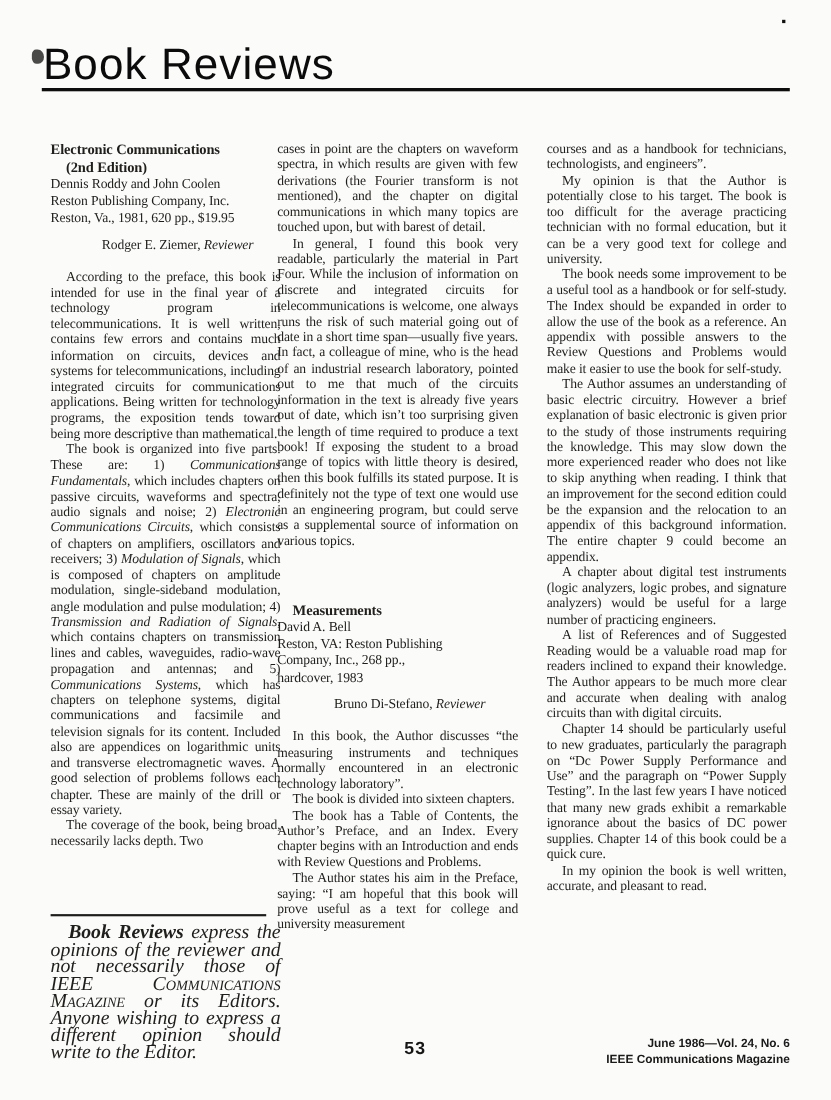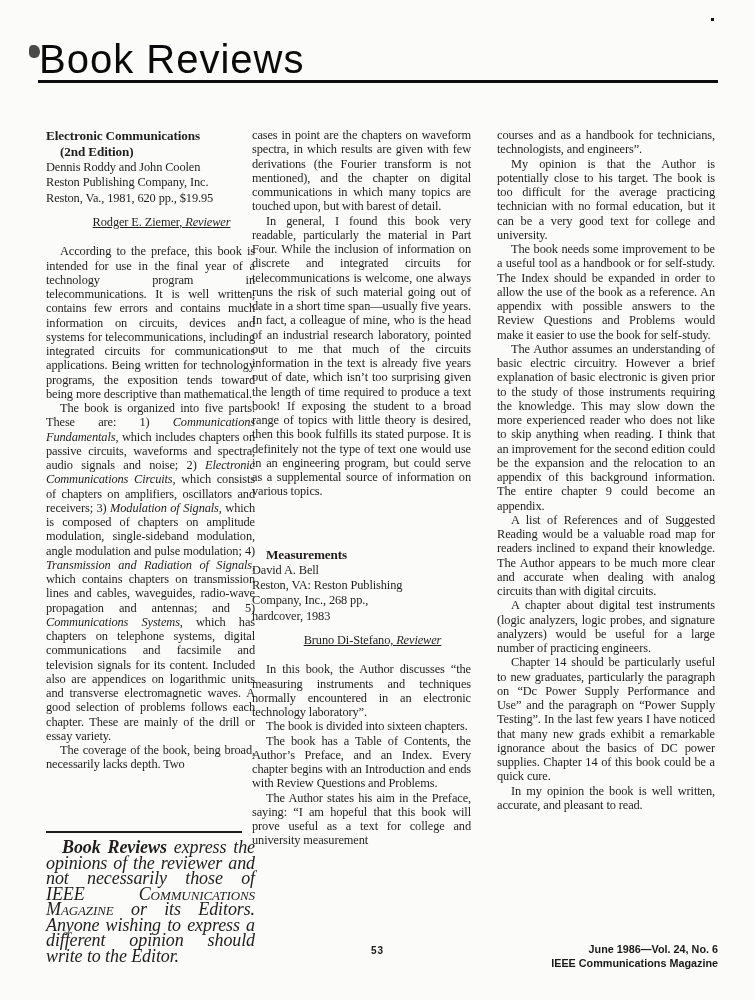--- a/index.html
+++ b/index.html
@@ -46,31 +46,31 @@
   p.body{text-indent:14px;}
   p.noindent{text-indent:0;}
   .it{font-style:italic;}
   .bd{font-weight:bold;}
   .sc{font-variant:small-caps;}
   .rev-head{margin-bottom:4px;}
   .rev-head-2{margin-top:48px;margin-bottom:4px;}
   .rev-title{font-weight:bold;font-size:13.2px;line-height:16px;text-align:left;}
   .rev-title-2{padding-left:14px;}
   .rev-byline{line-height:15.4px;}
-  .rev-reviewer{text-align:center;padding-left:22px;margin:9px 0 15px;text-decoration:underline;}
+  .rev-reviewer{text-align:center;padding-left:22px;margin:9px 0 15px;}
   .footnote-block{position:absolute;left:46px;top:831px;width:209px;}
   .footnote-rule{width:196px;height:2px;background:#1d1d1d;margin-bottom:7px;}
   .footnote{
     font-style:italic;font-size:18px;line-height:15.5px;
     text-align:justify;text-indent:16px;letter-spacing:-0.1px;
   }
   .page-number{
     position:absolute;left:0;right:0;top:945px;text-align:center;
     font-family:"Liberation Sans", sans-serif;
-    font-weight:bold;font-size:10px;letter-spacing:1px;color:#161616;
+    font-weight:bold;font-size:16px;letter-spacing:1px;color:#161616;
   }
   .issue-block{
     position:absolute;right:37px;top:943px;text-align:right;
     font-family:"Liberation Sans", sans-serif;
     font-weight:bold;font-size:10.8px;line-height:13.5px;color:#1a1a1a;
   }
 </style>
 </head>
 <body>
 
@@ -116,22 +116,22 @@
   <p class="body">The book is divided into sixteen chapters.</p>
   <p class="body">The book has a Table of Contents, the Author’s Preface, and an Index. Every chapter begins with an Introduction and ends with Review Questions and Problems.</p>
   <p class="body">The Author states his aim in the Preface, saying: “I am hopeful that this book will prove useful as a text for college and university measurement</p>
 </div>
 
 <div class="col" id="col3">
   <p class="body noindent">courses and as a handbook for technicians, technologists, and engineers”.</p>
   <p class="body">My opinion is that the Author is potentially close to his target. The book is too difficult for the average practicing technician with no formal education, but it can be a very good text for college and university.</p>
   <p class="body">The book needs some improvement to be a useful tool as a handbook or for self-study. The Index should be expanded in order to allow the use of the book as a reference. An appendix with possible answers to the Review Questions and Problems would make it easier to use the book for self-study.</p>
   <p class="body">The Author assumes an understanding of basic electric circuitry. However a brief explanation of basic electronic is given prior to the study of those instruments requiring the knowledge. This may slow down the more experienced reader who does not like to skip anything when reading. I think that an improvement for the second edition could be the expansion and the relocation to an appendix of this background information. The entire chapter 9 could become an appendix.</p>
+  <p class="body">A chapter about digital test instruments (logic analyzers, logic probes, and signature analyzers) would be useful for a large number of practicing engineers.</p>
   <p class="body">A list of References and of Suggested Reading would be a valuable road map for readers inclined to expand their knowledge. The Author appears to be much more clear and accurate when dealing with analog circuits than with digital circuits.</p>
-  <p class="body">A chapter about digital test instruments (logic analyzers, logic probes, and signature analyzers) would be useful for a large number of practicing engineers.</p>
   <p class="body">Chapter 14 should be particularly useful to new graduates, particularly the paragraph on “Dc Power Supply Performance and Use” and the paragraph on “Power Supply Testing”. In the last few years I have noticed that many new grads exhibit a remarkable ignorance about the basics of DC power supplies. Chapter 14 of this book could be a quick cure.</p>
   <p class="body">In my opinion the book is well written, accurate, and pleasant to read.</p>
 </div>
 
 <div class="page-number">53</div>
 <div class="issue-block">
   <div>June 1986—Vol. 24, No. 6</div>
   <div>IEEE Communications Magazine</div>
 </div>
 

